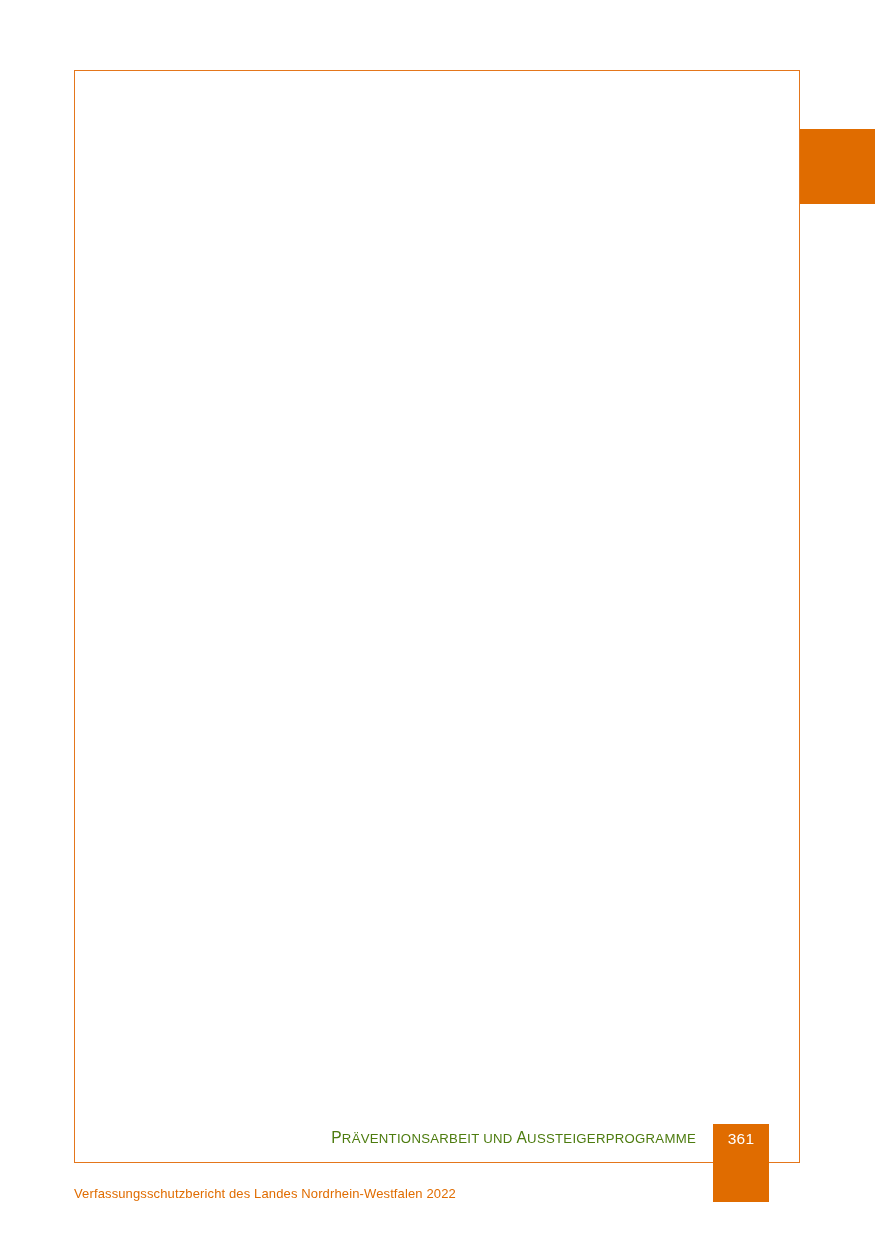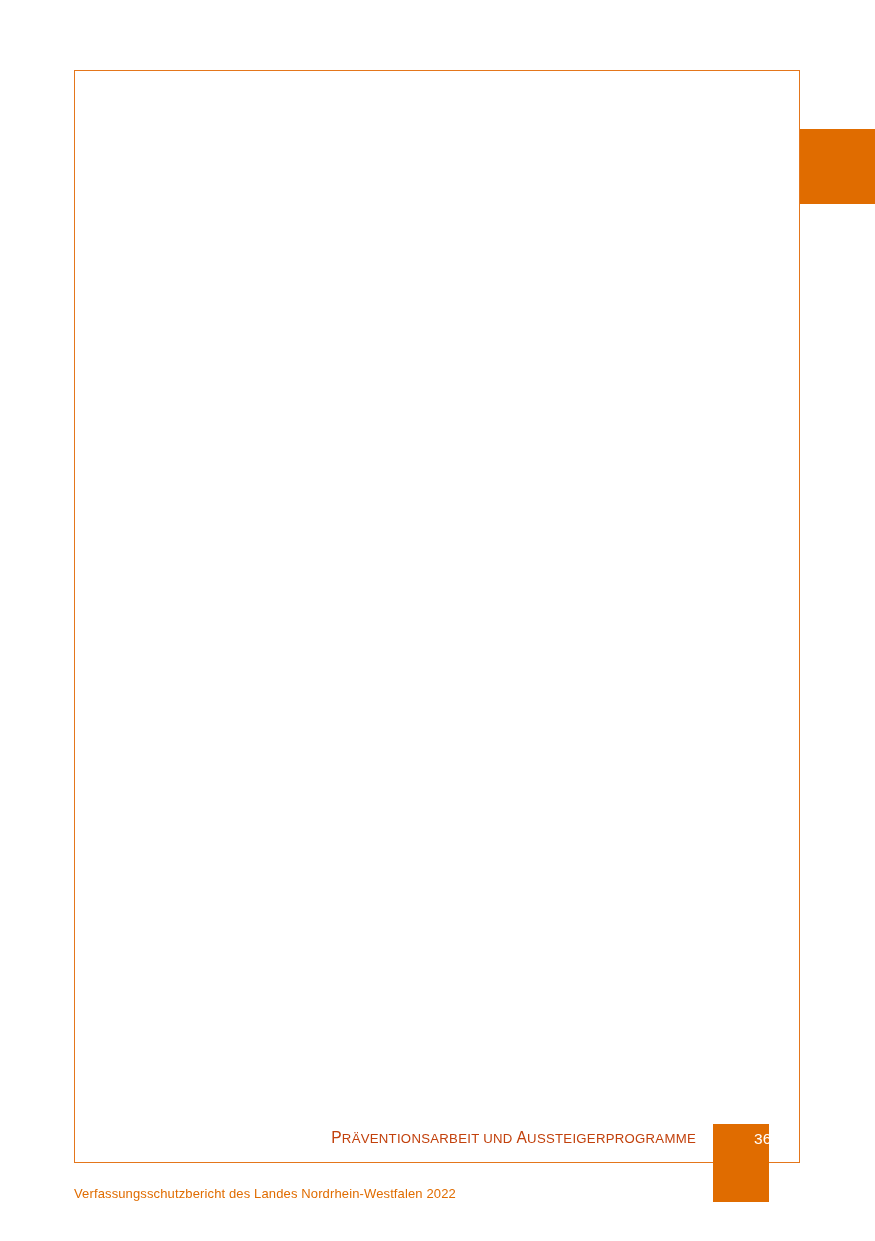--- a/index.html
+++ b/index.html
@@ -47,24 +47,24 @@
     width: 56px;
     height: 78px;
     background: #e06c00;
     z-index: 3;
   }
   .page-number-block .num {
     position: absolute;
     left: 0;
     top: 6px;
     width: 56px;
+    text-align: center;
     color: #ffffff;
     font-size: 15.5px;
     letter-spacing: 0.2px;
-    padding-left: 41px;
   }
 
   
   .content {
     position: absolute;
     left: 104px;
     top: 122px;
     width: 665px;
   }
 
@@ -90,21 +90,21 @@
     margin-top: 0;
   }
 
   
   .running-head {
     position: absolute;
     left: 104px;
     top: 1129px;
     width: 592px;
     text-align: right;
-    color: #c2410c;
+    color: #4d7c0f;
     font-size: 13.2px;
     letter-spacing: 0.02em;
     z-index: 4;
   }
   .running-head .smallcap-first {
     font-size: 15.6px;
   }
 
   
   .footer-note {

